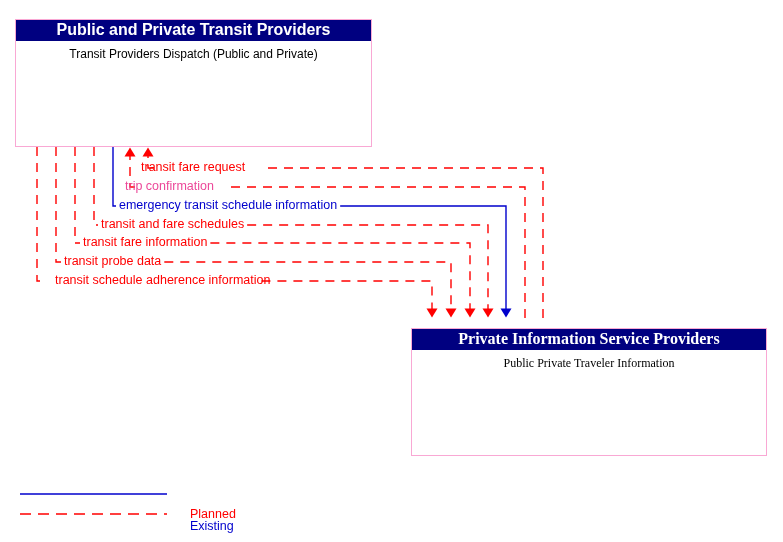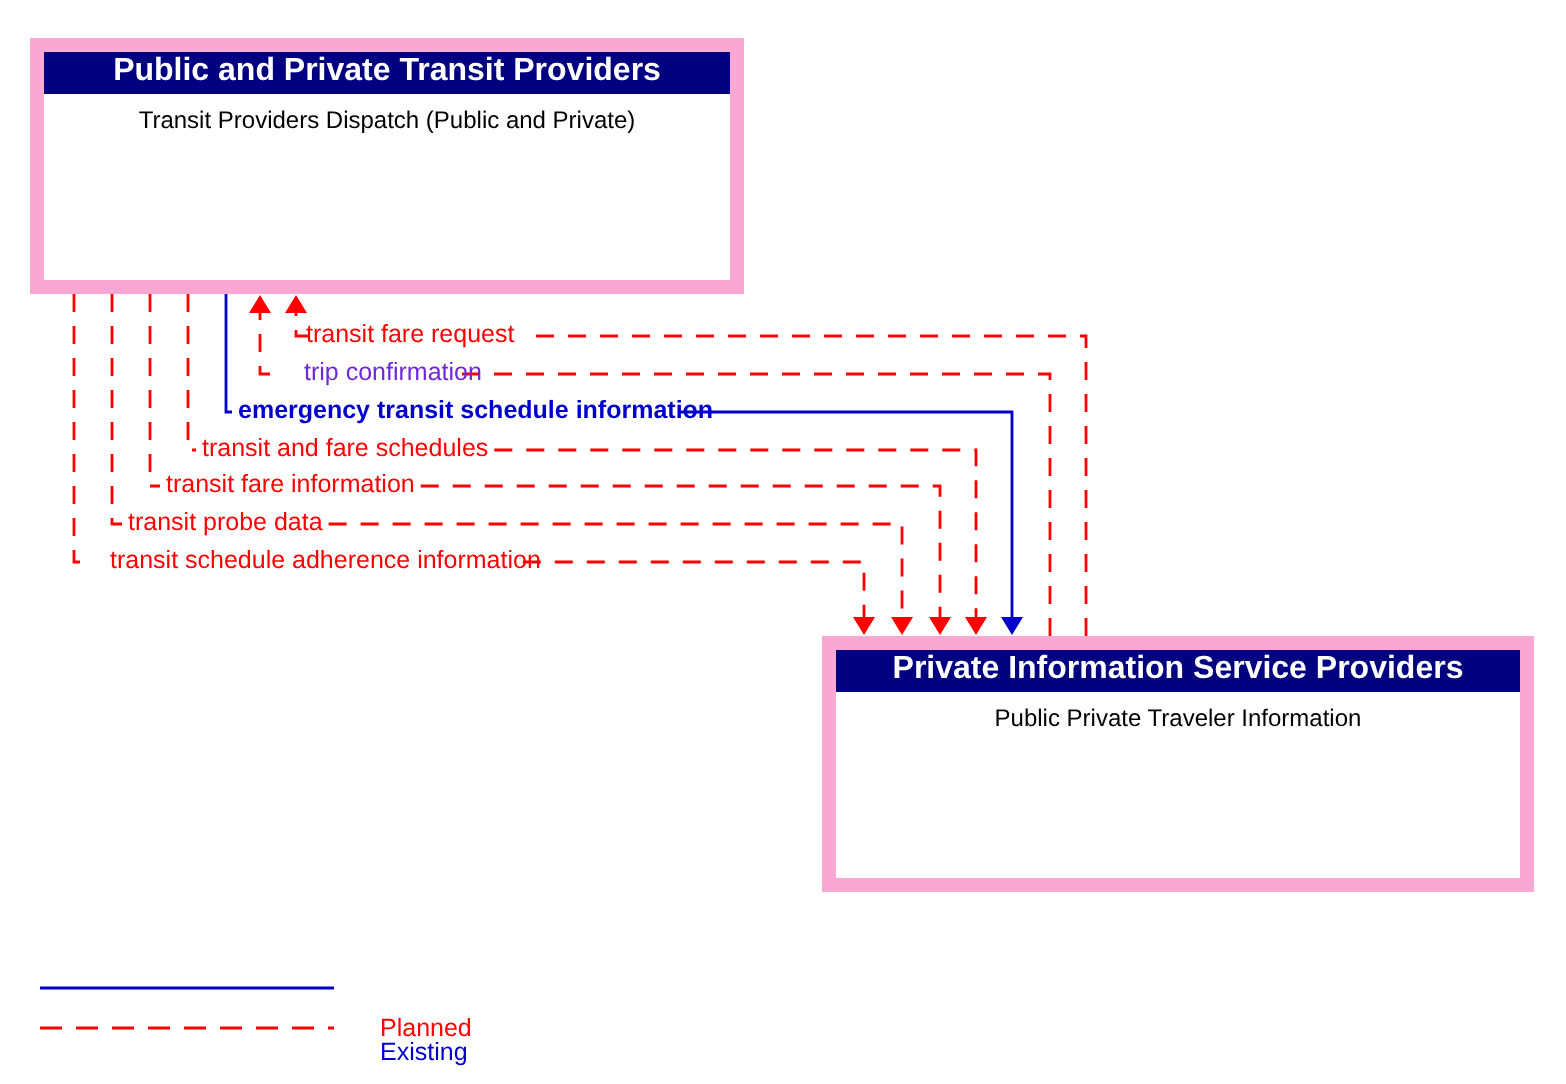--- a/index.html
+++ b/index.html
@@ -23,21 +23,21 @@
   svg.layer {
     position: absolute;
     left: 0; top: 0;
     width: 783px;
     height: 542px;
     overflow: visible;
   }
   .box {
     position: absolute;
     box-sizing: border-box;
-    border: 7px solid #f9a8d4;
+    border: 1px solid #f9a8d4;
     background: #ffffff;
   }
   .box-header {
     background: #000080;
     color: #ffffff;
     text-align: center;
     font-size: 16px;
     font-weight: bold;
     line-height: 20px;
     height: 21px;
@@ -51,21 +51,21 @@
     line-height: 20px;
     padding: 3px 6px 0 6px;
   }
   .flow-label {
     position: absolute;
     font-size: 12.5px;
     line-height: 13px;
     white-space: nowrap;
   }
   .flow-label.planned { color: #ff0000; }
-  .flow-label.existing { color: #0000cc; font-weight: bold; }
+  .flow-label.existing { color: #0000cc; }
   .legend-text {
     position: absolute;
     font-size: 12.5px;
     line-height: 14px;
     white-space: nowrap;
   }
   .legend-text.existing { color: #0000cc; margin-top: 32px; }
   .legend-text.planned { color: #ff0000; }
 </style>
 </head>
@@ -95,27 +95,27 @@
       <path d="M 37 147 L 37 281 L 40 281" fill="none" stroke="#ff0000" stroke-width="1.4" stroke-dasharray="9 7"></path>
       <path d="M 261.40625 281 L 432 281 L 432 309" fill="none" stroke="#ff0000" stroke-width="1.4" stroke-dasharray="9 7"></path>
       <path d="M 432 317.5 L 426.5 308.5 L 437.5 308.5 Z" fill="#ff0000"></path>
     </svg>
 
   <div class="box" id="box-0" style="left: 15px; top: 19px; width: 357px; height: 128px;">
     <div class="box-header" style="background: rgb(0, 0, 128); color: rgb(255, 255, 255);">Public and Private Transit Providers</div>
     <div class="box-title">Transit Providers Dispatch (Public and Private)</div>
   </div>
 
-  <div class="box" id="box-1" style="left: 411px; top: 318px; width: 356px; height: 128px;">
+  <div class="box" id="box-1" style="left: 411px; top: 328px; width: 356px; height: 128px; font-family: Liberation Serif, serif;">
     <div class="box-header" style="background: rgb(0, 0, 128); color: rgb(255, 255, 255);">Private Information Service Providers</div>
     <div class="box-title">Public Private Traveler Information</div>
   </div>
 
-  <div class="flow-label planned" id="flow-label-0" style="left: 153px; top: 161px; color: rgb(255, 0, 0);">transit fare request</div>
-  <div class="flow-label planned" id="flow-label-1" style="left: 152px; top: 180px; color: #6d28d9;">trip confirmation</div>
+  <div class="flow-label planned" id="flow-label-0" style="left: 141px; top: 161px; color: rgb(255, 0, 0);">transit fare request</div>
+  <div class="flow-label planned" id="flow-label-1" style="left: 125px; top: 180px; color: #ec4899;">trip confirmation</div>
   <div class="flow-label existing" id="flow-label-2" style="left: 119px; top: 199px; color: rgb(0, 0, 204);">emergency transit schedule information</div>
   <div class="flow-label planned" id="flow-label-3" style="left: 101px; top: 218px; color: rgb(255, 0, 0);">transit and fare schedules</div>
   <div class="flow-label planned" id="flow-label-4" style="left: 83px; top: 236px; color: rgb(255, 0, 0); text-align: right;">transit fare information</div>
   <div class="flow-label planned" id="flow-label-5" style="left: 64px; top: 255px; color: rgb(255, 0, 0); text-align: center;">transit probe data</div>
   <div class="flow-label planned" id="flow-label-6" style="left: 55px; top: 274px; color: rgb(255, 0, 0);">transit schedule adherence information</div>
 
   <svg class="layer" id="legend-layer" viewBox="0 0 783 542" xmlns="http://www.w3.org/2000/svg">
       <path d="M 20 494 L 167 494" stroke="#0000cc" stroke-width="1.6" fill="none"></path>
       <path d="M 20 514 L 167 514" stroke="#ff0000" stroke-width="1.6" fill="none" stroke-dasharray="11 7"></path>
     </svg>

